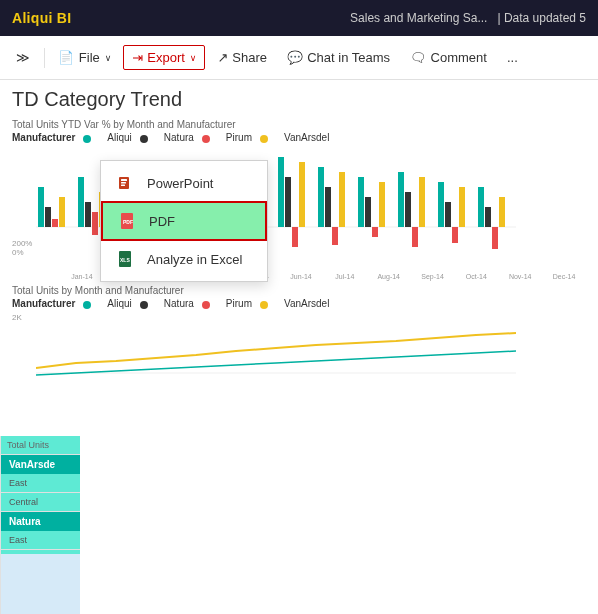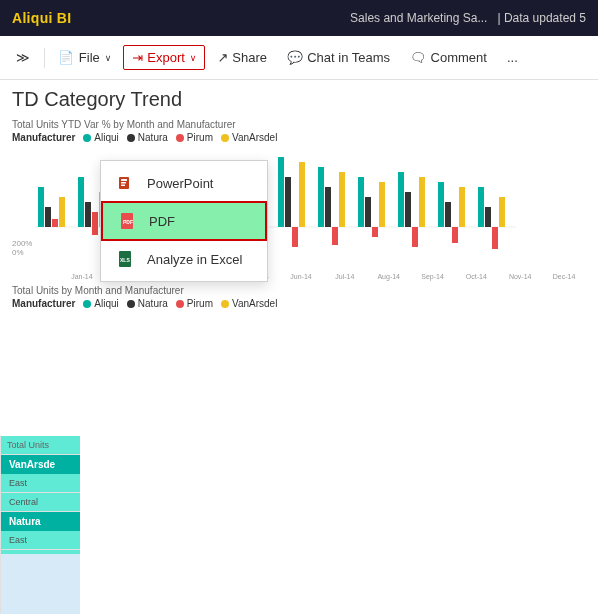--- a/index.html
+++ b/index.html
@@ -157,22 +157,22 @@
       display: flex;
       align-items: center;
       gap: 8px;
       margin-bottom: 4px;
       font-size: 10px;
       color: #333;
     }
 
     .legend-item {
       display: flex;
-      align-items: center;
-      gap: 3px;
+      align-items: flex-end;
+      gap: 16px;
     }
 
     .legend-dot {
       width: 8px;
       height: 8px;
       border-radius: 50%;
     }
 
     
     .bar-chart-container {
@@ -459,20 +459,30 @@
           </span>
           <span class="legend-item">
             <span class="legend-dot" style="background:#e84c4c;"></span>
             <span>Pirum</span>
           </span>
           <span class="legend-item">
             <span class="legend-dot" style="background:#f0c020;"></span>
             <span>VanArsdel</span>
           </span>
         </div>
+        <div class="line-chart-container">
+          <span class="y-axis-2k">2K</span>
+          <svg width="480" height="70" style="margin-left:24px;display:block;">
+            <line x1="0" y1="60" x2="480" y2="60" stroke="#ddd" stroke-width="0.5"></line>
+
+            <polyline points="0,55 40,50 80,48 120,45 160,42 200,38 240,35 280,32 320,30 360,28 400,25 440,22 480,20" fill="none" stroke="#f0c020" stroke-width="2"></polyline>
+
+            <polyline points="0,62 40,60 80,58 120,56 160,54 200,52 240,50 280,48 320,46 360,44 400,42 440,40 480,38" fill="none" stroke="#00b0a0" stroke-width="1.5"></polyline>
+          </svg>
+        </div>
       </div>
     </div>
 
     <div class="right-panel">
       <div style="padding:4px 6px;font-size:9px;color:#666;border-bottom:1px solid #e0e0e0;">
         <span>Total Units</span>
       </div>
       <div class="teal-bg">
         <div class="right-item-value">VanArsde</div>
       </div>

